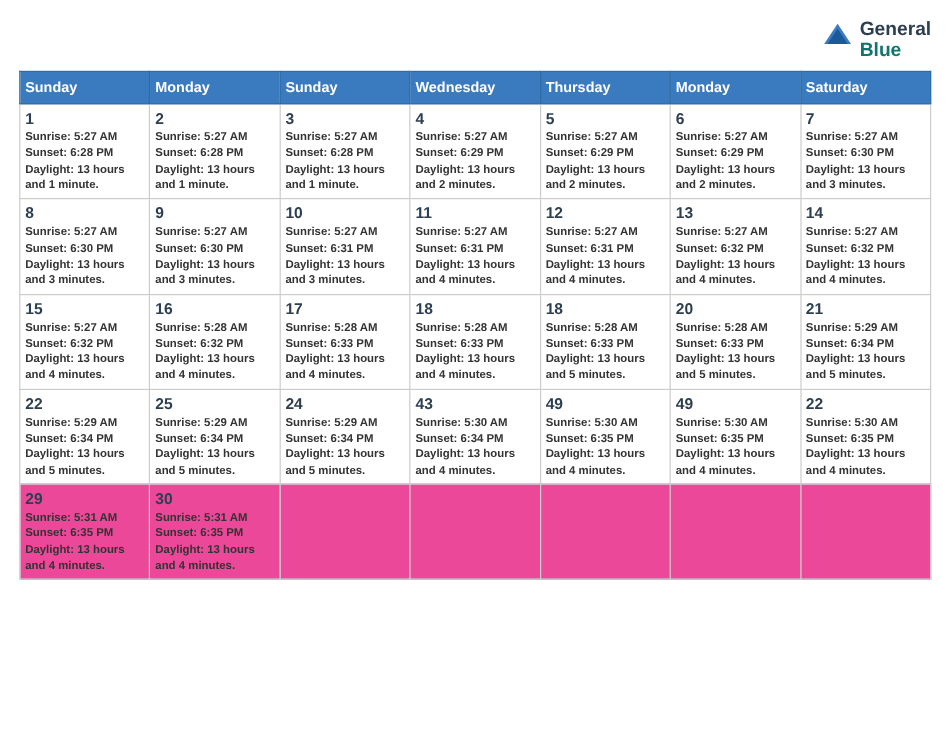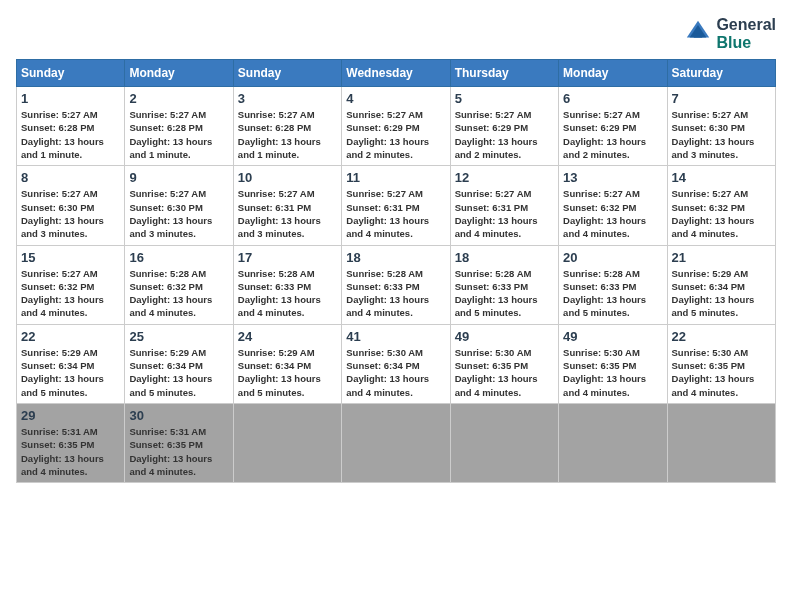--- a/index.html
+++ b/index.html
@@ -54,21 +54,21 @@
     }
     .calendar tbody td {
       vertical-align: top;
       border: 1px solid #ccc;
       padding: 4px;
       width: calc(100% / 7);
       min-height: 80px;
       background: #fff;
     }
     .calendar tbody tr:last-child td {
-      background: #a3a3a3;
+      background: #ec4899;
     }
     .day-num {
       font-size: 13px;
       font-weight: bold;
       color: #2c3e50;
       display: block;
       margin-bottom: 2px;
     }
     .day-detail {
       color: #333;
@@ -309,21 +309,21 @@
       </td>
         <td>
         <span class="day-num">24</span>
         <div class="day-detail">
           Sunrise: 5:29 AM<br>
           Sunset: 6:34 PM<br>
           Daylight: 13 hours and 5 minutes.
         </div>
       </td>
         <td>
-        <span class="day-num">41</span>
+        <span class="day-num">43</span>
         <div class="day-detail">
           Sunrise: 5:30 AM<br>
           Sunset: 6:34 PM<br>
           Daylight: 13 hours and 4 minutes.
         </div>
       </td>
         <td>
         <span class="day-num">49</span>
         <div class="day-detail">
           Sunrise: 5:30 AM<br>

